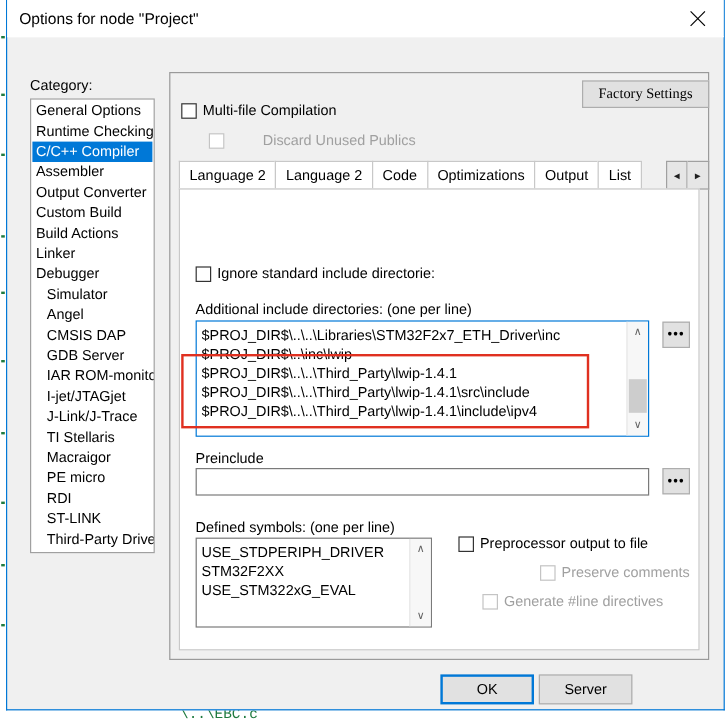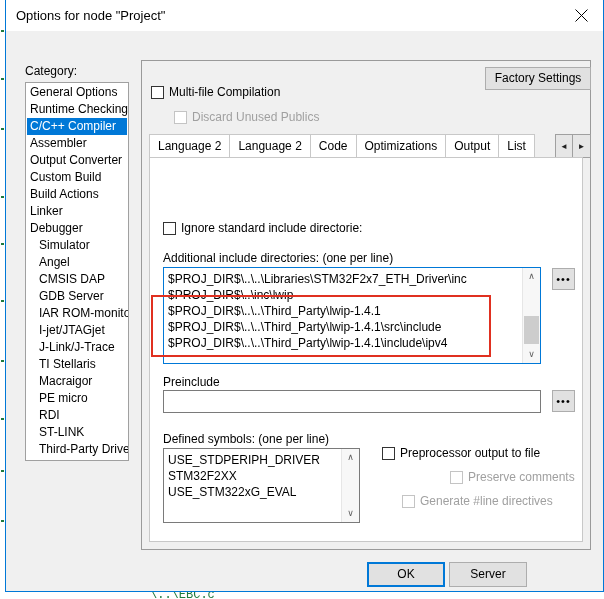--- a/index.html
+++ b/index.html
@@ -136,21 +136,21 @@
 
   .factory-btn {
     position: absolute;
     left: 479px;
     top: 67px;
     width: 106px;
     height: 23px;
     background: #e1e1e1;
     border: 1px solid #adadad;
     font-size: 12px;
-    font-family: Liberation Sans, sans-serif;
+    font-family: Liberation Serif, serif;
     color: #000;
     cursor: default;
     box-sizing: border-box;
     text-align: center;
     line-height: 21px;
   }
 
   
   .chk-row {
     position: absolute;
@@ -393,21 +393,21 @@
 
   <div class="content-panel"></div>
 
   <div class="factory-btn">Factory Settings</div>
 
   <div class="chk-row" style="left:145px; top:85px;">
     <span class="chk"></span>
     <span>Multi-file Compilation</span>
   </div>
 
-  <div class="chk-row disabled" style="left:168px; top:110px;">
+  <div class="chk-row disabled" style="left:168px; top:110px;gap:27px;">
     <span class="chk disabled"></span>
     <span>Discard Unused Publics</span>
   </div>
 
   <div class="tabstrip" id="tab-strip">
       <div class="tab">Language 2</div>
       <div class="tab">Language 2</div>
       <div class="tab">Code</div>
       <div class="tab">Optimizations</div>
       <div class="tab">Output</div>

